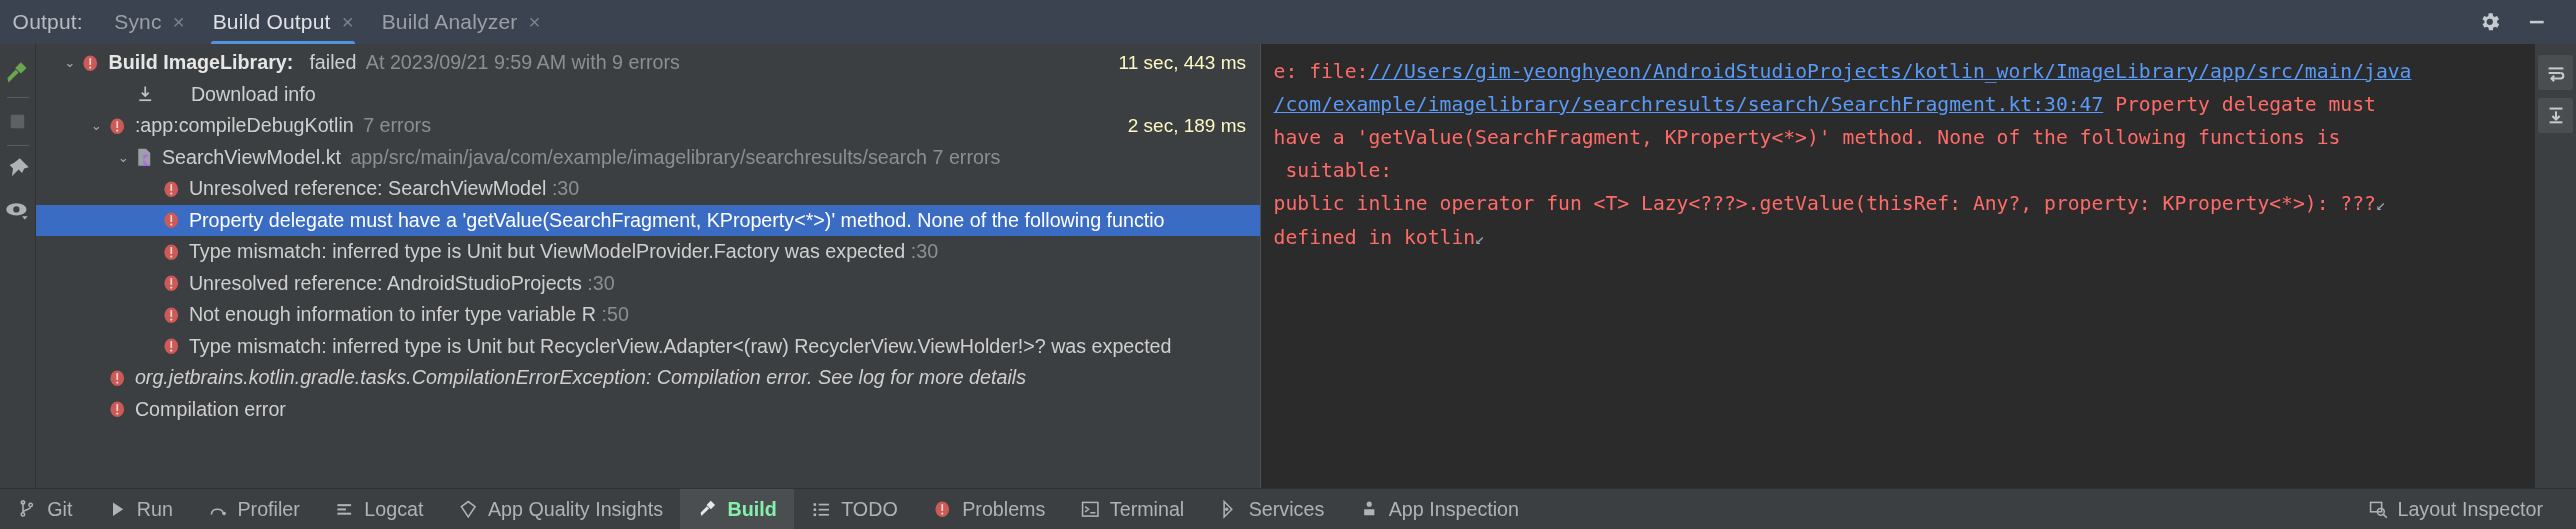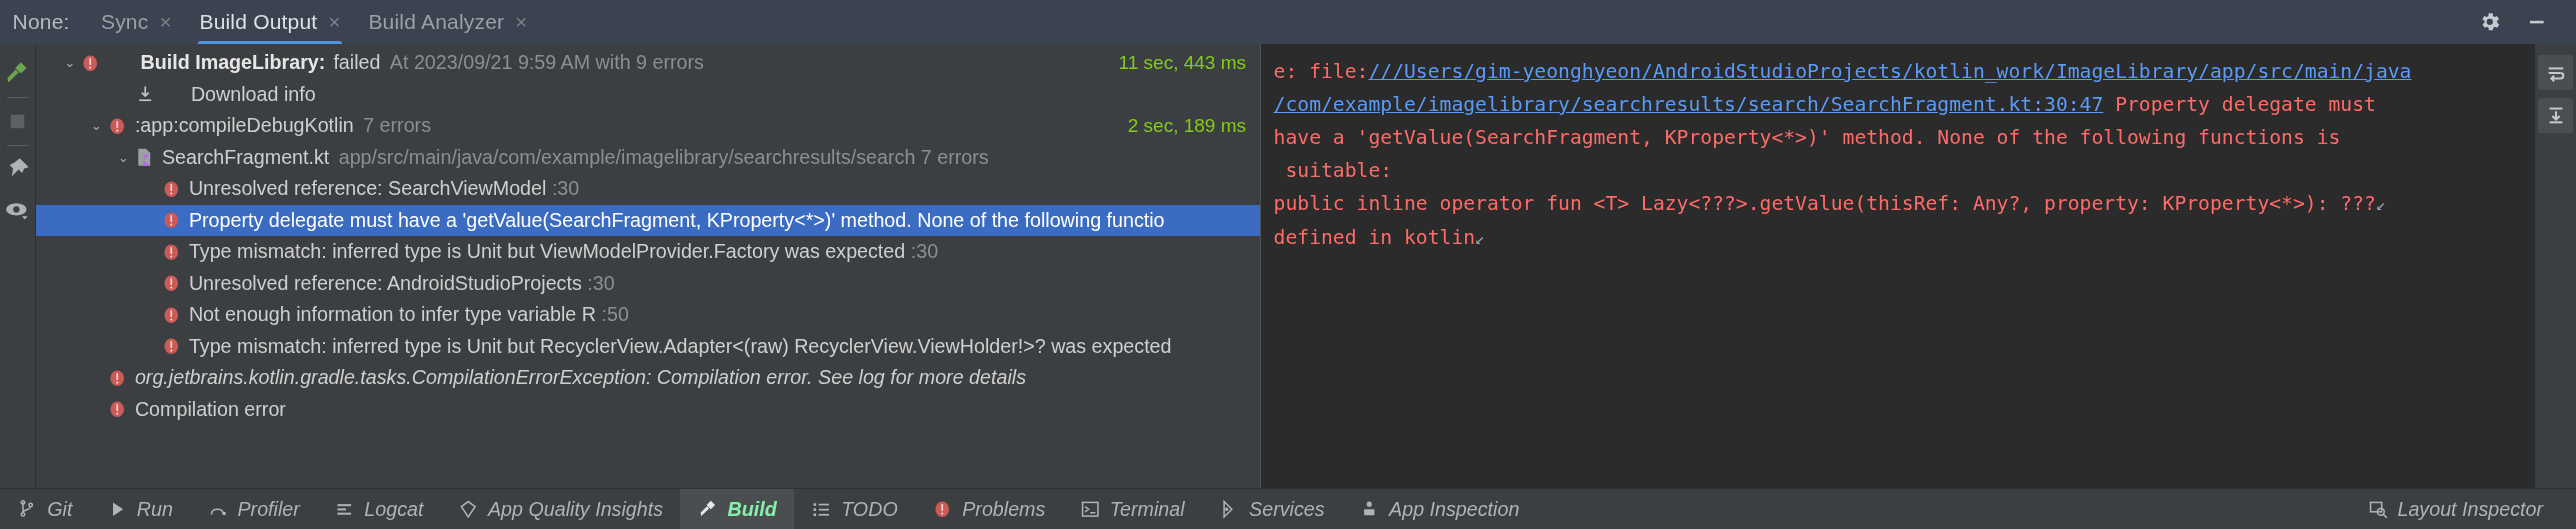--- a/index.html
+++ b/index.html
@@ -110,27 +110,27 @@
   .row.selected { background: #3b6cc4; }
   .row.selected .txt, .row.selected .sub { color: #ffffff; }
   .arrow {
     width: 20.5px; min-width: 20.5px;
     display: inline-flex; align-items: center; justify-content: center;
     color: #a9adb2;
     font-size: 13.4px;
   }
   .badge-ico { margin-right: 7.9px; display: inline-flex; align-items: center; }
   .txt { color: #cfcfcf; }
-  .txt.b { font-weight: bold; color: #e6e6e6; margin-left: 32px; }
+  .txt.b { font-weight: bold; color: #e6e6e6; }
   .sub { color: #8c8f91; margin-left: 9.4px; }
   .sub.tight { margin-left: 5.5px; }
   .time {
     position: absolute;
     right: 14px;
-    color: #84cc16;
+    color: #fef9c3;
     font-size: 19px;
   }
 
   
   .console {
     flex: 1;
     background: #2b2b2b;
     border-left: 1.6px solid #4e5254;
     position: relative;
     overflow: hidden;
@@ -173,37 +173,36 @@
     border-top: 0.8px solid #2f3133;
   }
   .sitem {
     display: flex; align-items: center;
     gap: 9.4px;
     height: 41px;
     padding: 0 17.3px;
     color: #b0b3b6;
     font-size: 19.7px;
     white-space: nowrap;
-    font-style: italic;
   }
   .sitem.active {
     background: #4a4e50;
     color: #86efac;
   }
   .sitem.active .slabel { font-weight: bold; }
   .spacer { flex: 1; }
   .sright { padding-right: 15.7px; }
 </style>
 </head>
 <body>
 
 <div class="app">
 
   <div class="tabbar">
-    <span class="tabbar-label">None:</span>
+    <span class="tabbar-label">Output:</span>
 
     <div class="tab">
       <span class="tab-text">Sync</span>
       <span class="tab-close">×</span>
     </div>
 
     <div class="tab active">
       <span class="tab-text">Build Output</span>
       <span class="tab-close">×</span>
       <span class="tab-underline"></span>
@@ -262,21 +261,21 @@
         <div class="row" style="padding-left: 23.6px;">
           <span class="arrow">⌄</span>
           <span class="badge-ico">
             <svg width="20.5" height="20.5" viewBox="0 0 24 24">
               <ellipse cx="12" cy="12" rx="8" ry="9.2" fill="#cc5a56"></ellipse>
               <path d="M11 6h2v8h-2z" fill="#f2d6d5"></path>
               <circle cx="12" cy="17" r="1.3" fill="#f2d6d5"></circle>
             </svg>
           </span>
           <span class="txt b">Build ImageLibrary:</span>
-          <span class="txt" style="margin-left: 8px; text-align: right;">failed</span>
+          <span class="txt" style="margin-left: 16px; text-align: right;">failed</span>
           <span class="sub">At 2023/09/21 9:59 AM with 9 errors</span>
           <span class="time">11 sec, 443 ms</span>
         </div>
         <div class="row" style="padding-left: 50px; gap: 28px;">
           <span class="arrow"></span>
           <span class="badge-ico">
             <svg width="20.5" height="20.5" viewBox="0 0 24 24">
               <path d="M12 3v10M8 10l4 4 4-4" stroke="#c0c4c8" stroke-width="2" fill="none"></path>
               <path d="M5 19h14" stroke="#c0c4c8" stroke-width="2"></path>
             </svg>
@@ -297,21 +296,21 @@
           <span class="time">2 sec, 189 ms</span>
         </div>
         <div class="row" style="padding-left: 77px;">
           <span class="arrow">⌄</span>
           <span class="badge-ico">
             <svg width="20.5" height="20.5" viewBox="0 0 24 24">
               <path d="M5 2h9l5 5v15H5z" fill="#9aa0a6"></path>
               <path d="M11 9h7l-7 6 7 7h-7z" fill="#b36ae2"></path>
             </svg>
           </span>
-          <span class="txt">SearchFragment.kt</span>
+          <span class="txt">SearchViewModel.kt</span>
           <span class="sub">app/src/main/java/com/example/imagelibrary/searchresults/search 7 errors</span>
         </div>
         <div class="row" style="padding-left: 104px;">
           <span class="arrow"></span>
           <span class="badge-ico">
             <svg width="20.5" height="20.5" viewBox="0 0 24 24">
               <ellipse cx="12" cy="12" rx="8" ry="9.2" fill="#cc5a56"></ellipse>
               <path d="M11 6h2v8h-2z" fill="#f2d6d5"></path>
               <circle cx="12" cy="17" r="1.3" fill="#f2d6d5"></circle>
             </svg>

